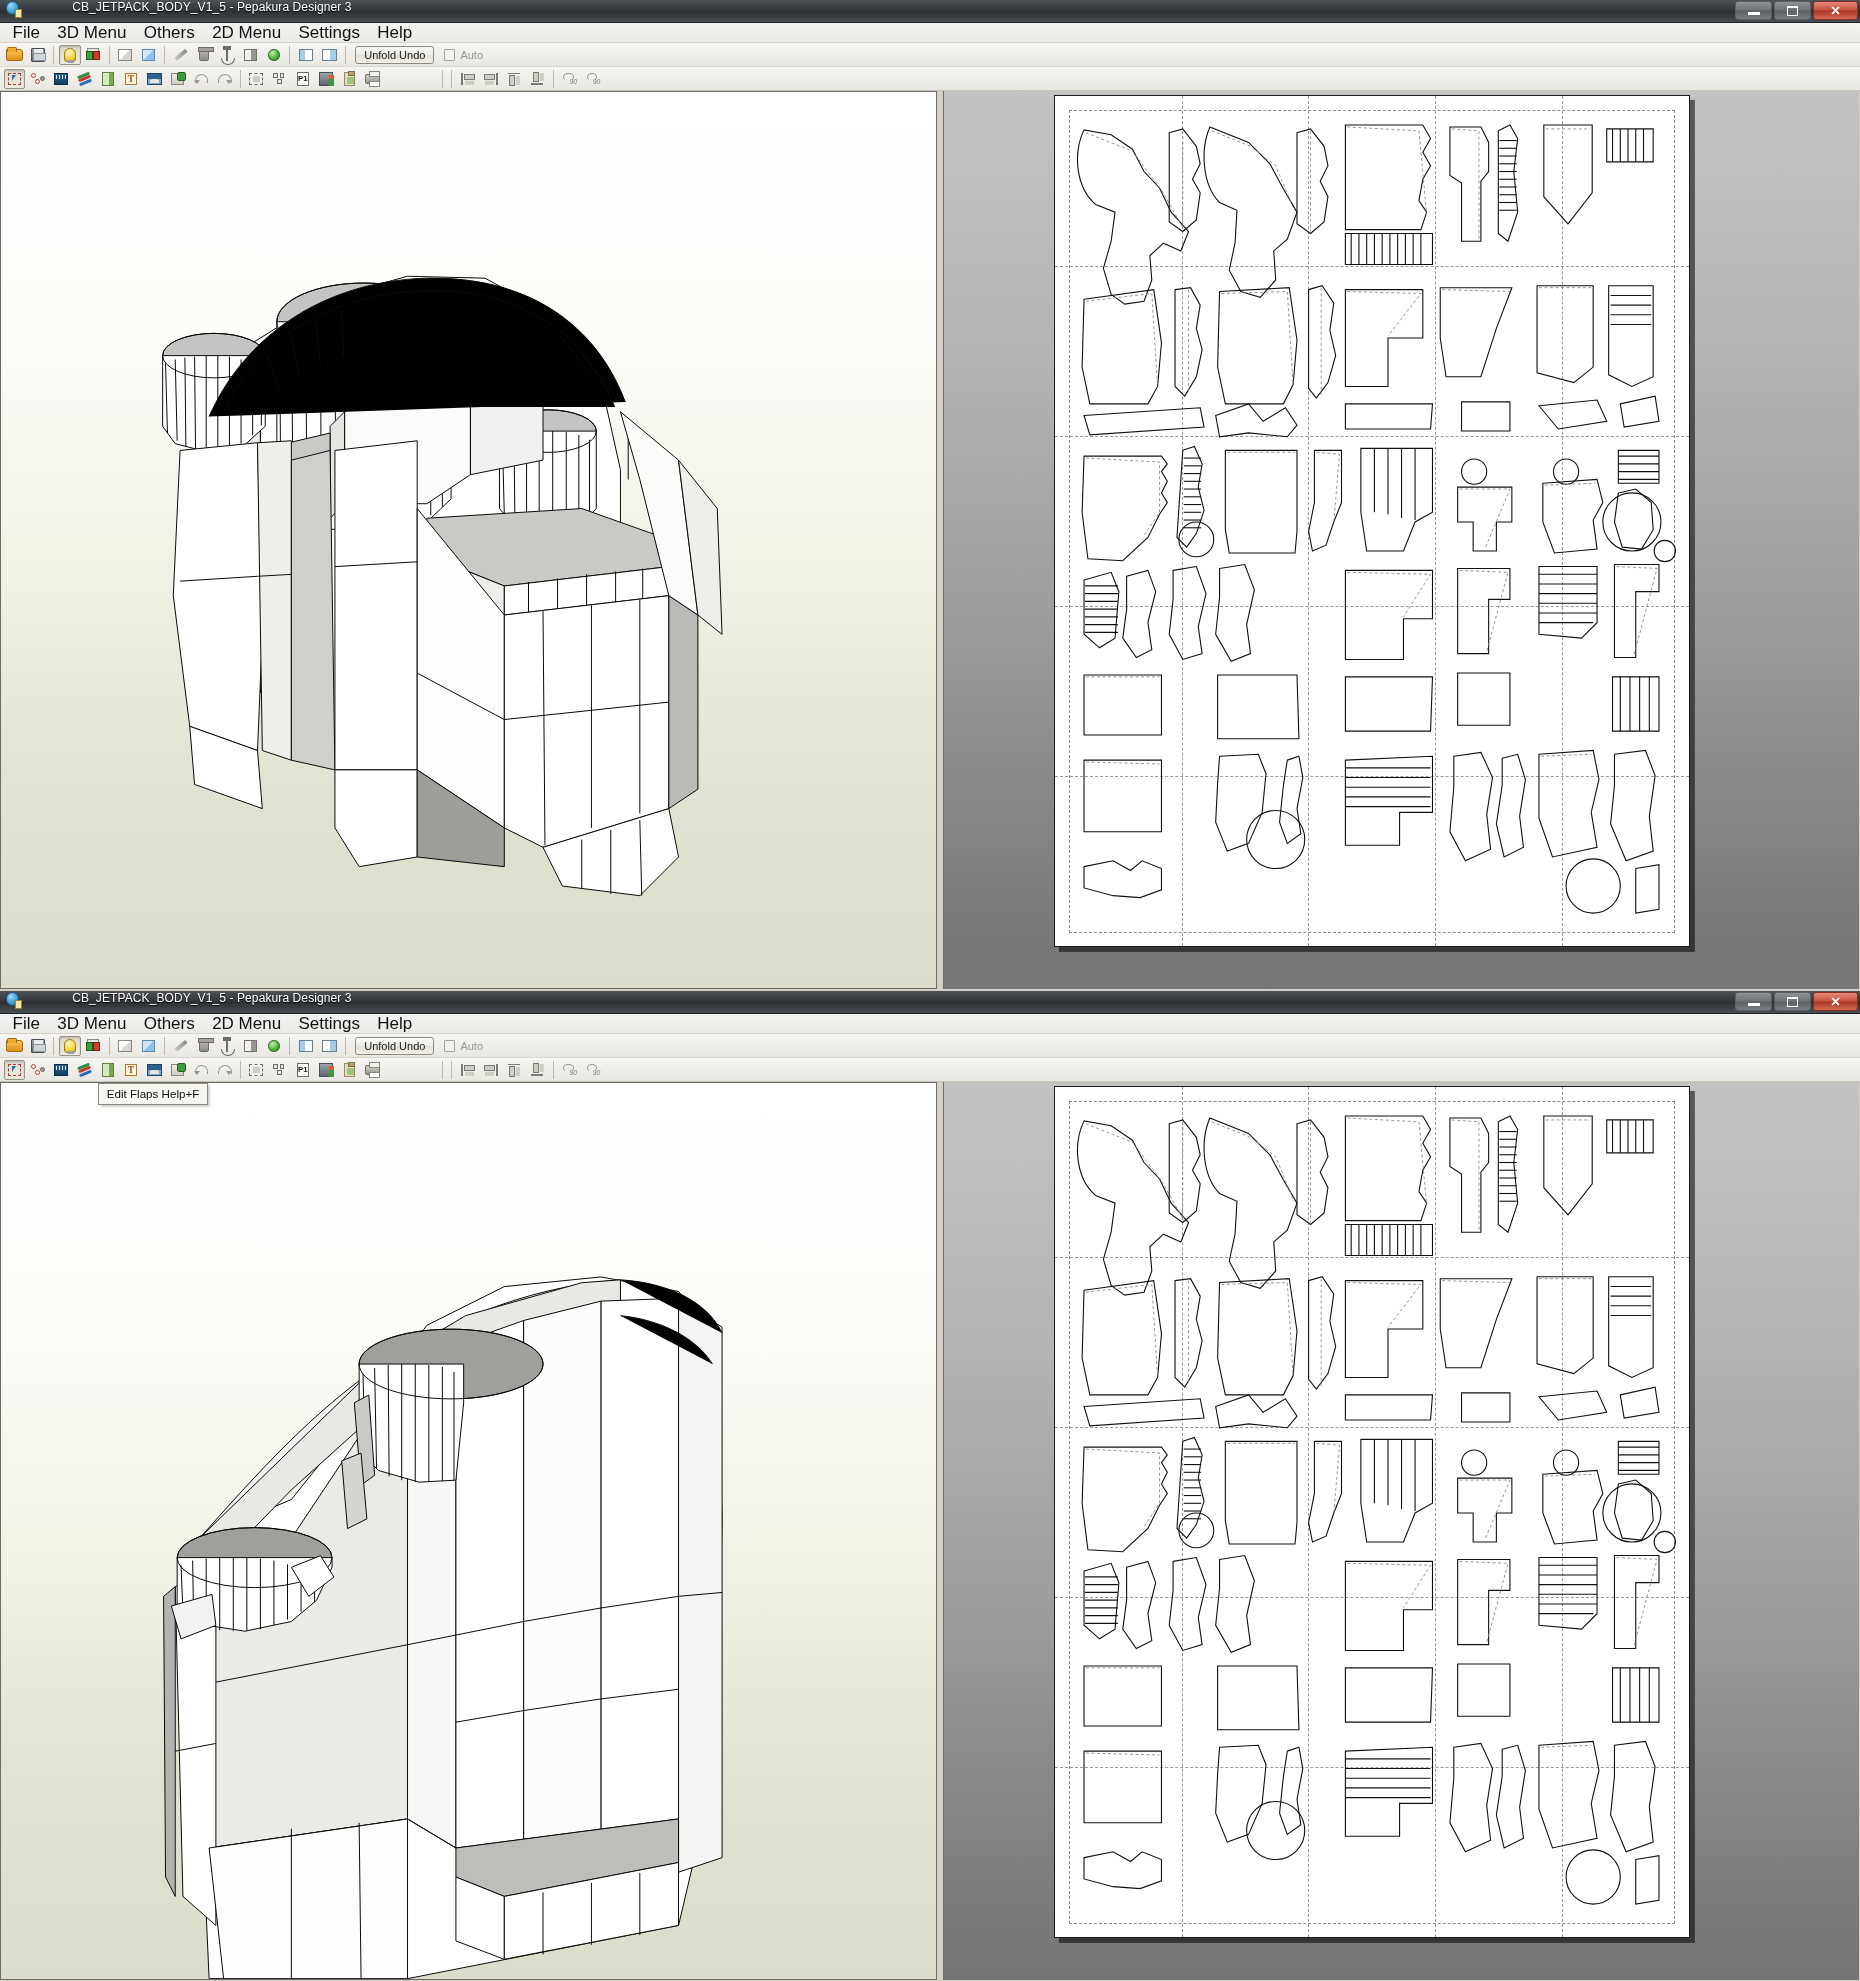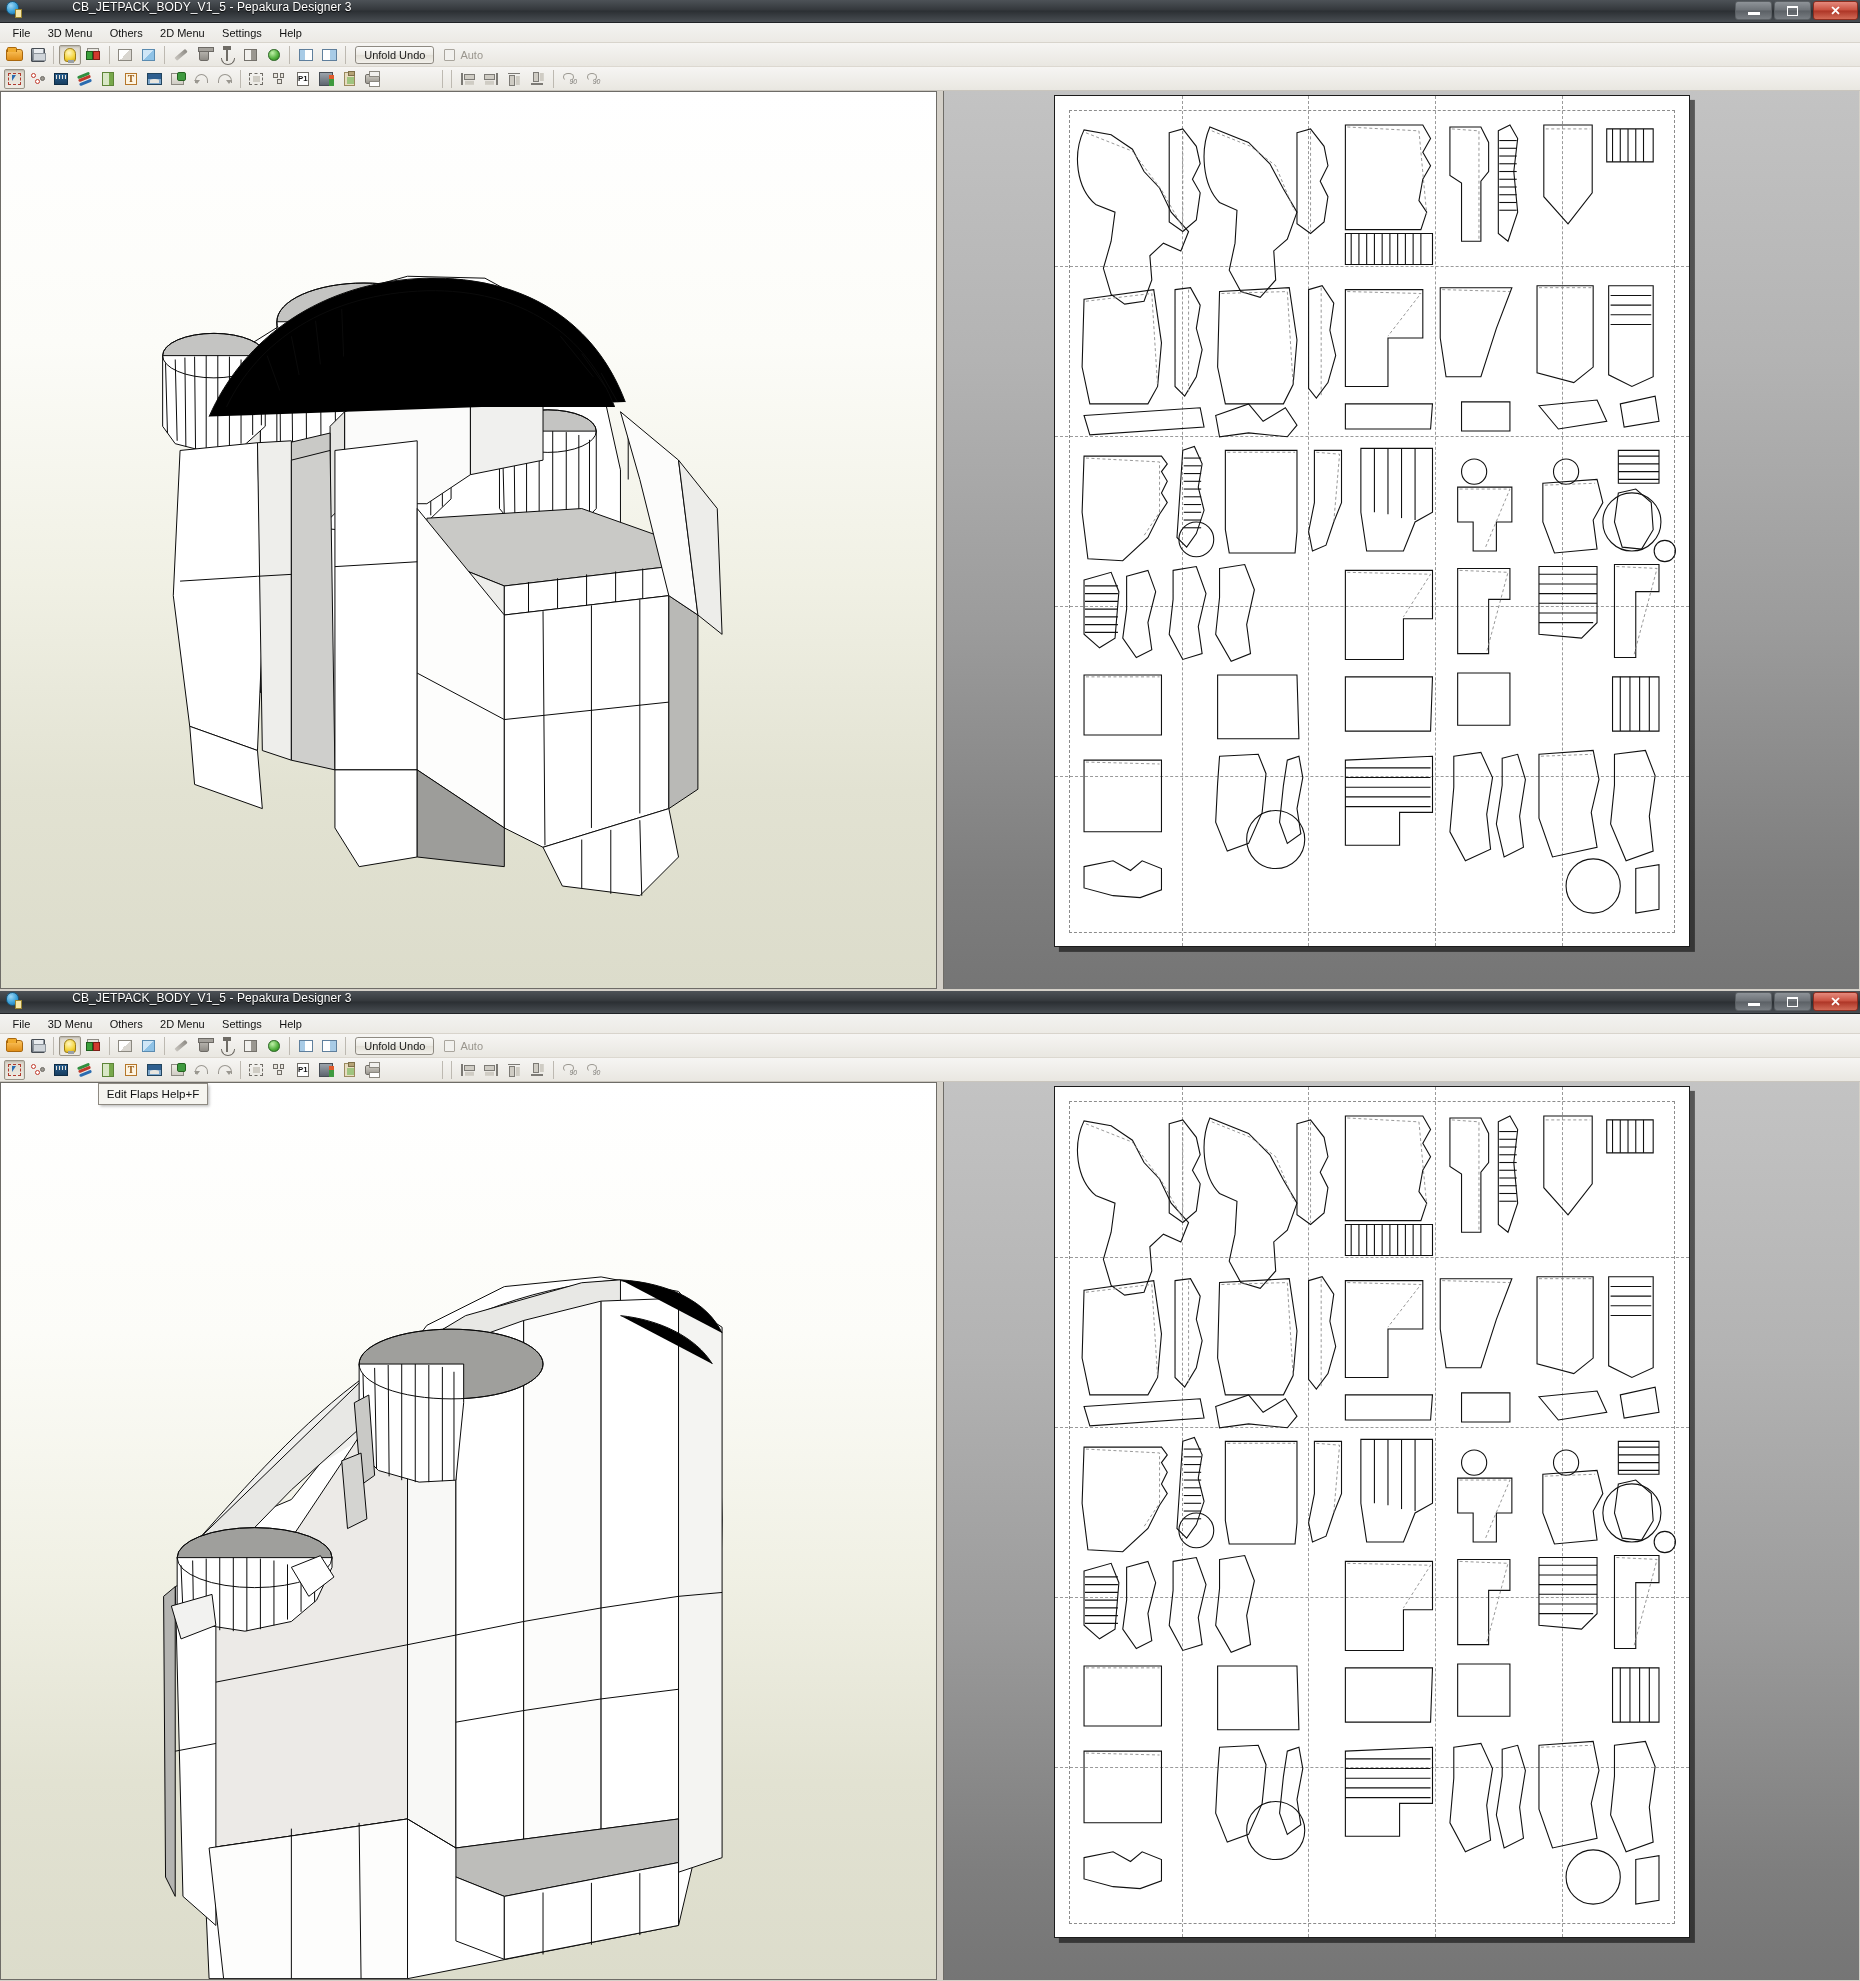--- a/index.html
+++ b/index.html
@@ -64,21 +64,21 @@
   .wbtn .max-glyph { display:block; width:10.7px; height:9.7px; border:1.9px solid #fff; border-top-width:2.9px; }
 
   
   .menubar {
     height:20.4px; width:100%;
     background:linear-gradient(to bottom,#f3f3f1 0%,#eceae5 100%);
     display:flex; align-items:center; padding-left:3.9px;
     border-bottom:1px solid #d8d4cc;
   }
   .menuitem {
-    font-size:11px; color:#111; padding:1.9px 8.7px; white-space:nowrap; cursor:default;text-align:center;
+    font-size:17px; color:#111; padding:1.9px 8.7px; white-space:nowrap; cursor:default;text-align:center;
   }
 
   
   .toolbar {
     height:24px; width:100%;
     background:linear-gradient(to bottom,#f6f5f3 0%,#e9e7e1 100%);
     display:flex; align-items:center; padding-left:2.9px;
     border-bottom:1px solid #dcd8d0;
     position:relative;
   }

